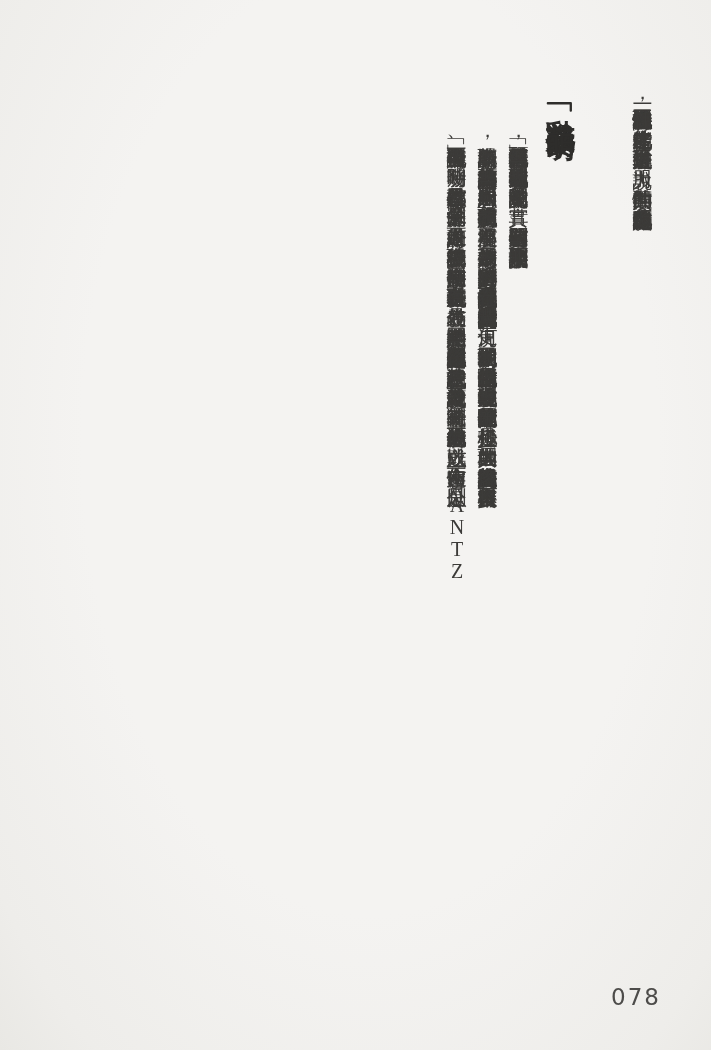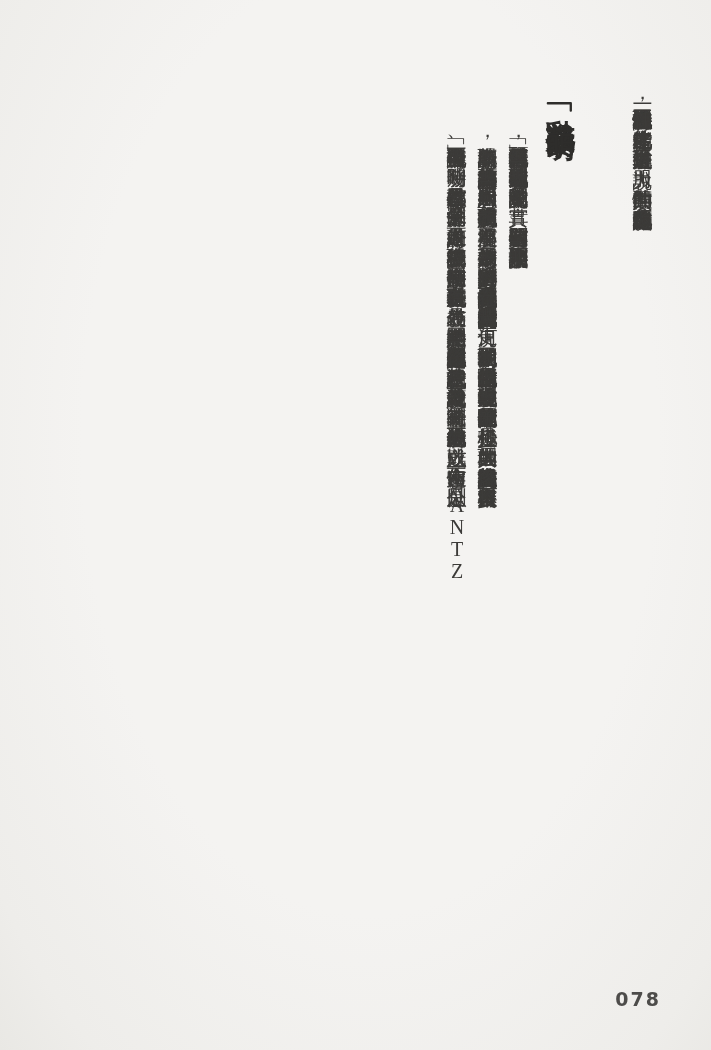--- a/index.html
+++ b/index.html
@@ -50,22 +50,22 @@
     line-height: 31px;
   }
   .indent {
     text-indent: 38px;
   }
   .page-number {
     position: absolute;
     right: 50px;
     bottom: 40px;
     font-family: "DejaVu Sans", "Liberation Sans", sans-serif;
-    font-weight: bold;
-    font-size: 19px;
+    font-weight: normal;
+    font-size: 23px;
     letter-spacing: 2px;
     color: #4d4c4a;
   }
 </style>
 </head>
 <body>
 
 <div class="page">
   <div class="text-area">
     <p class="intro">也許正是因為成人漫畫一切以色情至上的表現特性，才能產生這樣的進化。難道不是漫畫的表現力、說服力，與性衝動的共演，才誕生這樣的演化歷史與奇蹟嗎？</p>

